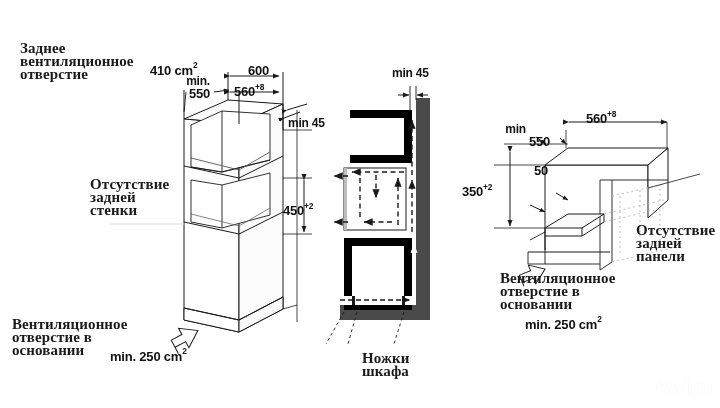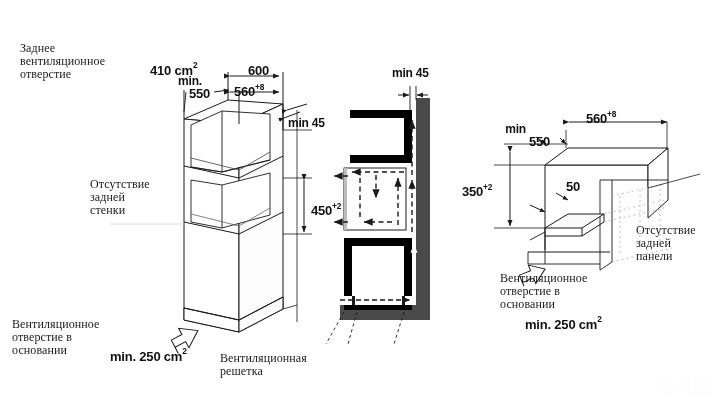--- a/index.html
+++ b/index.html
@@ -19,22 +19,22 @@
   #page svg {
     position: absolute;
     left: 0;
     top: 0;
   }
   
   .lbl {
     position: absolute;
     color: #1a1a1a;
     font-family: "Liberation Serif", "DejaVu Serif", serif;
-    font-weight: normal;
-    font-size: 12px;
+    font-weight: bold;
+    font-size: 15px;
     line-height: 13px;
     white-space: pre-line;
     letter-spacing: 0.1px;
   }
   .lbl.center { text-align: left; }
 
   
   .dim {
     position: absolute;
     color: #111111;
@@ -283,55 +283,55 @@
       <path d="M648,188 L700,174" stroke-width="0.8"></path>
     </g>
   </svg>
 
   <div class="lbl" style="left:20px; top:42px;">Заднее
 вентиляционное
 отверстие</div>
 
   <div class="dim" style="left:150px; top:60px;"><span>410 cm</span><span class="sq">2</span></div>
 
-  <div class="dim sm right" style="left:170px; top:74px; width:40px; text-align:center;">min.</div>
+  <div class="dim sm right" style="left:170px; top:74px; width:40px; text-align:right;">min.</div>
   <div class="dim right" style="left:166px; top:87px; width:44px; text-align:right;">550</div>
 
   <div class="dim" style="left:248px; top:64px;">600</div>
 
   <div class="dim" style="left:234px; top:81px;"><span>560</span><span class="tol">+8</span></div>
 
   <div class="dim sm" style="left:288px; top:116px;">min 45</div>
 
-  <div class="dim" style="left:283px; top:200px;padding-left:28px;"><span>450</span><span class="tol">+2</span></div>
+  <div class="dim" style="left:283px; top:200px;"><span>450</span><span class="tol">+2</span></div>
 
   <div class="lbl center" style="left:90px; top:178px; width:96px;">Отсутствие
 задней
 стенки</div>
 
   <div class="lbl" style="left:12px; top:318px;">Вентиляционное
 отверстие в
 основании</div>
 
   <div class="dim" style="left:110px; top:346px;"><span>min. 250 cm</span><span class="sq">2</span></div>
 
   <div class="dim sm" style="left:392px; top:66px;">min 45</div>
 
-  <div class="lbl center" style="left:220px; top:352px; width:134px;">Вентиляционная
-решетка</div>
-
+
+  <div class="lbl center" style="left:362px; top:352px; width:80px;">Ножки
+шкафа</div>
 
   <div class="dim sm right" style="left:484px; top:122px; width:42px; text-align:right;">min</div>
   <div class="dim right" style="left:506px; top:135px; width:44px; text-align:right;">550</div>
 
   <div class="dim" style="left:586px; top:108px;"><span>560</span><span class="tol">+8</span></div>
 
   <div class="dim" style="left:462px; top:181px;"><span>350</span><span class="tol">+2</span></div>
 
-  <div class="dim" style="left:534px; top:180px;margin-left:32px;">50</div>
+  <div class="dim" style="left:534px; top:164px;">50</div>
 
   <div class="lbl center" style="left:636px; top:224px; width:84px;">Отсутствие
 задней
 панели</div>
 
   <div class="lbl center" style="left:500px; top:272px; width:146px;">Вентиляционное
 отверстие в
 основании</div>
 
   <div class="dim" style="left:525px; top:314px;"><span>min. 250 cm</span><span class="sq">2</span></div>

